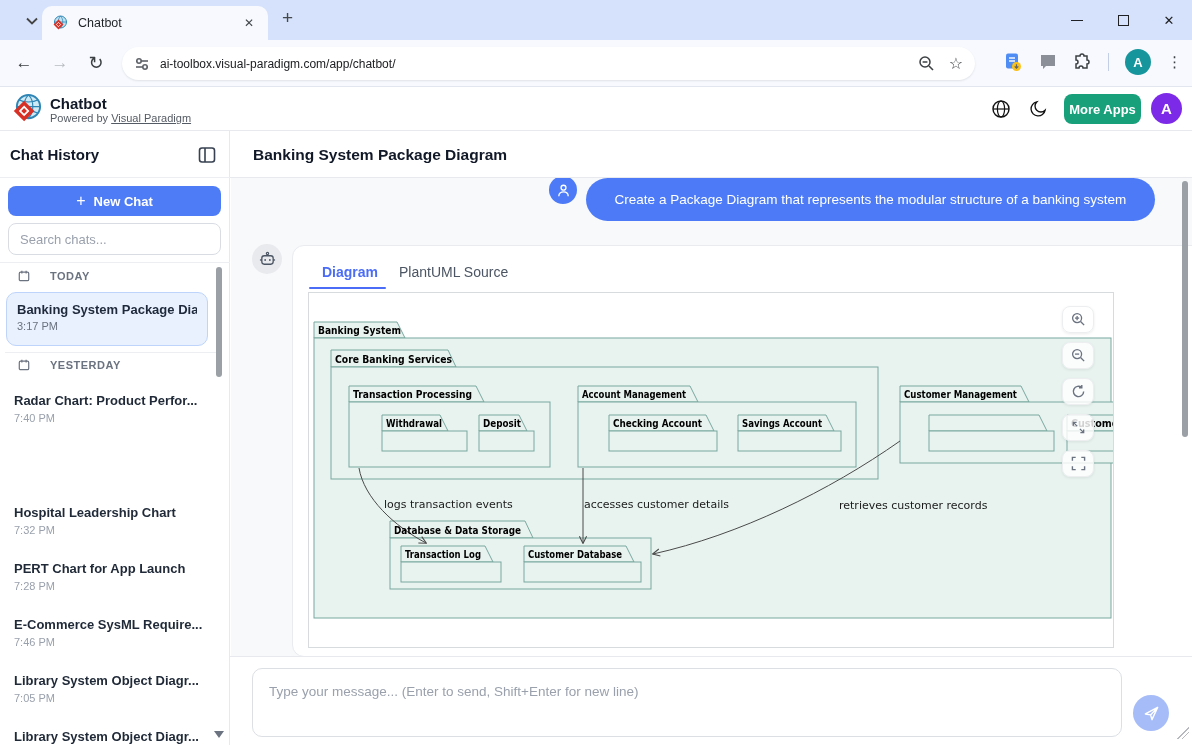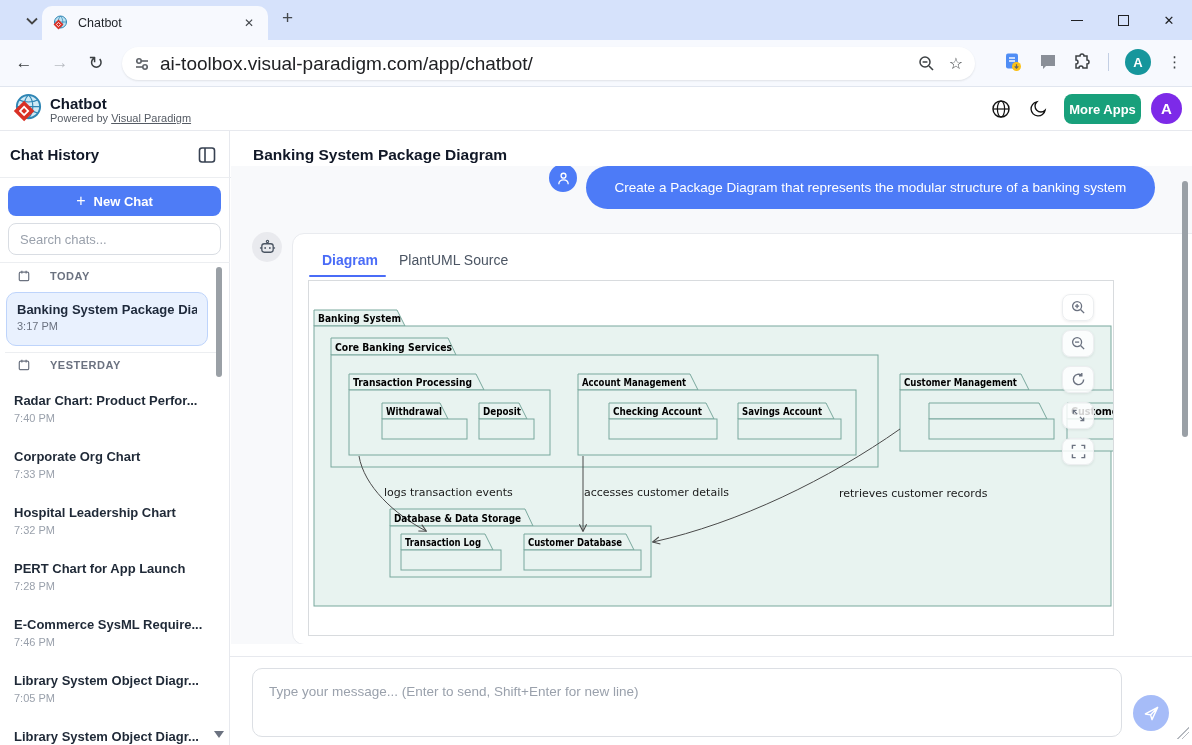--- a/index.html
+++ b/index.html
@@ -19,21 +19,21 @@
   .win-controls { position:absolute; right:0; top:0; height:40px; display:flex; }
   .win-btn { width:46px; height:40px; display:flex; align-items:center; justify-content:center; color:#202124; font-size:13px; }
   .win-min-glyph { width:12px; border-top:1.5px solid #202124; }
   .win-max-glyph { width:11px; height:11px; border:1.5px solid #202124; }
 
   .toolbar { position:absolute; left:0; top:40px; width:1192px; height:47px; background:#f7f9fe; border-bottom:1px solid #e1e6ef; }
   .nav-ico { position:absolute; top:50px; width:26px; height:26px; display:flex; align-items:center; justify-content:center;
       font-size:17px; color:#3c4043; }
   .omnibox { position:absolute; left:122px; top:47px; width:853px; height:33px; background:#fff; border-radius:17px;
       display:flex; align-items:center; padding:0 12px; box-shadow:0 1px 2px rgba(60,64,67,.12); }
-  .omni-url { font-size:19px; color:#202124; margin-left:10px; flex:1; }
+  .omni-url { font-size:12px; color:#202124; margin-left:10px; flex:1; }
   .omni-right { display:flex; align-items:center; gap:14px; }
   .tb-right { position:absolute; right:10px; top:49px; display:flex; align-items:center; gap:16px; }
   .tb-sep { width:1px; height:18px; background:#c3cfe4; }
   .browser-avatar { width:26px; height:26px; border-radius:50%; background:#16969c; color:#fff; font-size:13px; font-weight:700;
       display:flex; align-items:center; justify-content:center; }
   .kebab { font-size:15px; color:#3c4043; letter-spacing:0; }
 
   
   .app-header { position:absolute; left:0; top:87px; width:1192px; height:44px; background:#fff; border-bottom:1px solid #e7e9ee; }
   .vp-logo { position:absolute; left:12px; top:93px; width:31px; height:31px; }
@@ -66,21 +66,21 @@
       border:1px solid #bed4fb; border-radius:10px; padding:9px 10px; }
   .chat-item-selected .ci-title { font-size:13px; font-weight:600; color:#1e293b; white-space:nowrap; overflow:hidden; }
   .chat-item-selected .ci-time { font-size:11px; color:#6b7280; margin-top:3px; }
   .sb-scrollbar { position:absolute; left:216px; top:267px; width:6px; height:110px; background:#9aa0a6; border-radius:3px; }
   .sb-arrow { position:absolute; left:214px; top:731px; width:0; height:0;
       border-left:5px solid transparent; border-right:5px solid transparent; border-top:7px solid #6b7280; }
 
   
   .main-title { position:absolute; left:253px; top:146px; font-size:15.5px; font-weight:700; color:#111827; }
   .main-div { position:absolute; left:230px; top:177px; width:962px; border-top:1px solid #e7e9ee; }
-  .chat-area { position:absolute; left:231px; top:166px; width:961px; height:478px; background:#f8f9fb; overflow:hidden; }
+  .chat-area { position:absolute; left:231px; top:178px; width:961px; height:478px; background:#f8f9fb; overflow:hidden; }
   .user-avatar { position:absolute; left:318px; top:-2px; width:28px; height:28px; border-radius:50%; background:#4d7bf7;
       display:flex; align-items:center; justify-content:center; }
   .user-bubble { position:absolute; left:355px; top:0px; width:569px; height:43px; background:#4d7bf7; border-radius:22px;
       color:#fff; font-size:13.5px; display:flex; align-items:center; justify-content:center; padding:0 18px; }
   .bot-avatar { position:absolute; left:21px; top:66px; width:30px; height:30px; border-radius:50%; background:#e9eaee;
       display:flex; align-items:center; justify-content:center; }
   .bot-card { position:absolute; left:61px; top:67px; width:999px; height:412px; background:#fff; border:1px solid #e9ebef;
       border-radius:12px; }
   .tab-btn { position:absolute; top:18px; font-size:14px; background:none; border:none; font-family:"Liberation Sans", sans-serif; }
   .tab-active { color:#4a6cf7; font-weight:600; }
@@ -235,24 +235,20 @@
           <line x1="4.5" y1="1" x2="4.5" y2="4" stroke="#6b7280" stroke-width="1.4"></line>
           <line x1="9.5" y1="1" x2="9.5" y2="4" stroke="#6b7280" stroke-width="1.4"></line>
         </svg>
       <span>YESTERDAY</span>
     </div>
 
     <div class="chat-item" style="top:262px;">
       <div class="ci-title">Radar Chart: Product Perfor...</div>
       <div class="ci-time">7:40 PM</div>
     </div>
-    <div class="chat-item" style="top:318px;">
-      <div class="ci-title">Corporate Org Chart</div>
-      <div class="ci-time">7:33 PM</div>
-    </div>
     <div class="chat-item" style="top:374px;">
       <div class="ci-title">Hospital Leadership Chart</div>
       <div class="ci-time">7:32 PM</div>
     </div>
     <div class="chat-item" style="top:430px;">
       <div class="ci-title">PERT Chart for App Launch</div>
       <div class="ci-time">7:28 PM</div>
     </div>
     <div class="chat-item" style="top:486px;">
       <div class="ci-title">E-Commerce SysML Require...</div>

